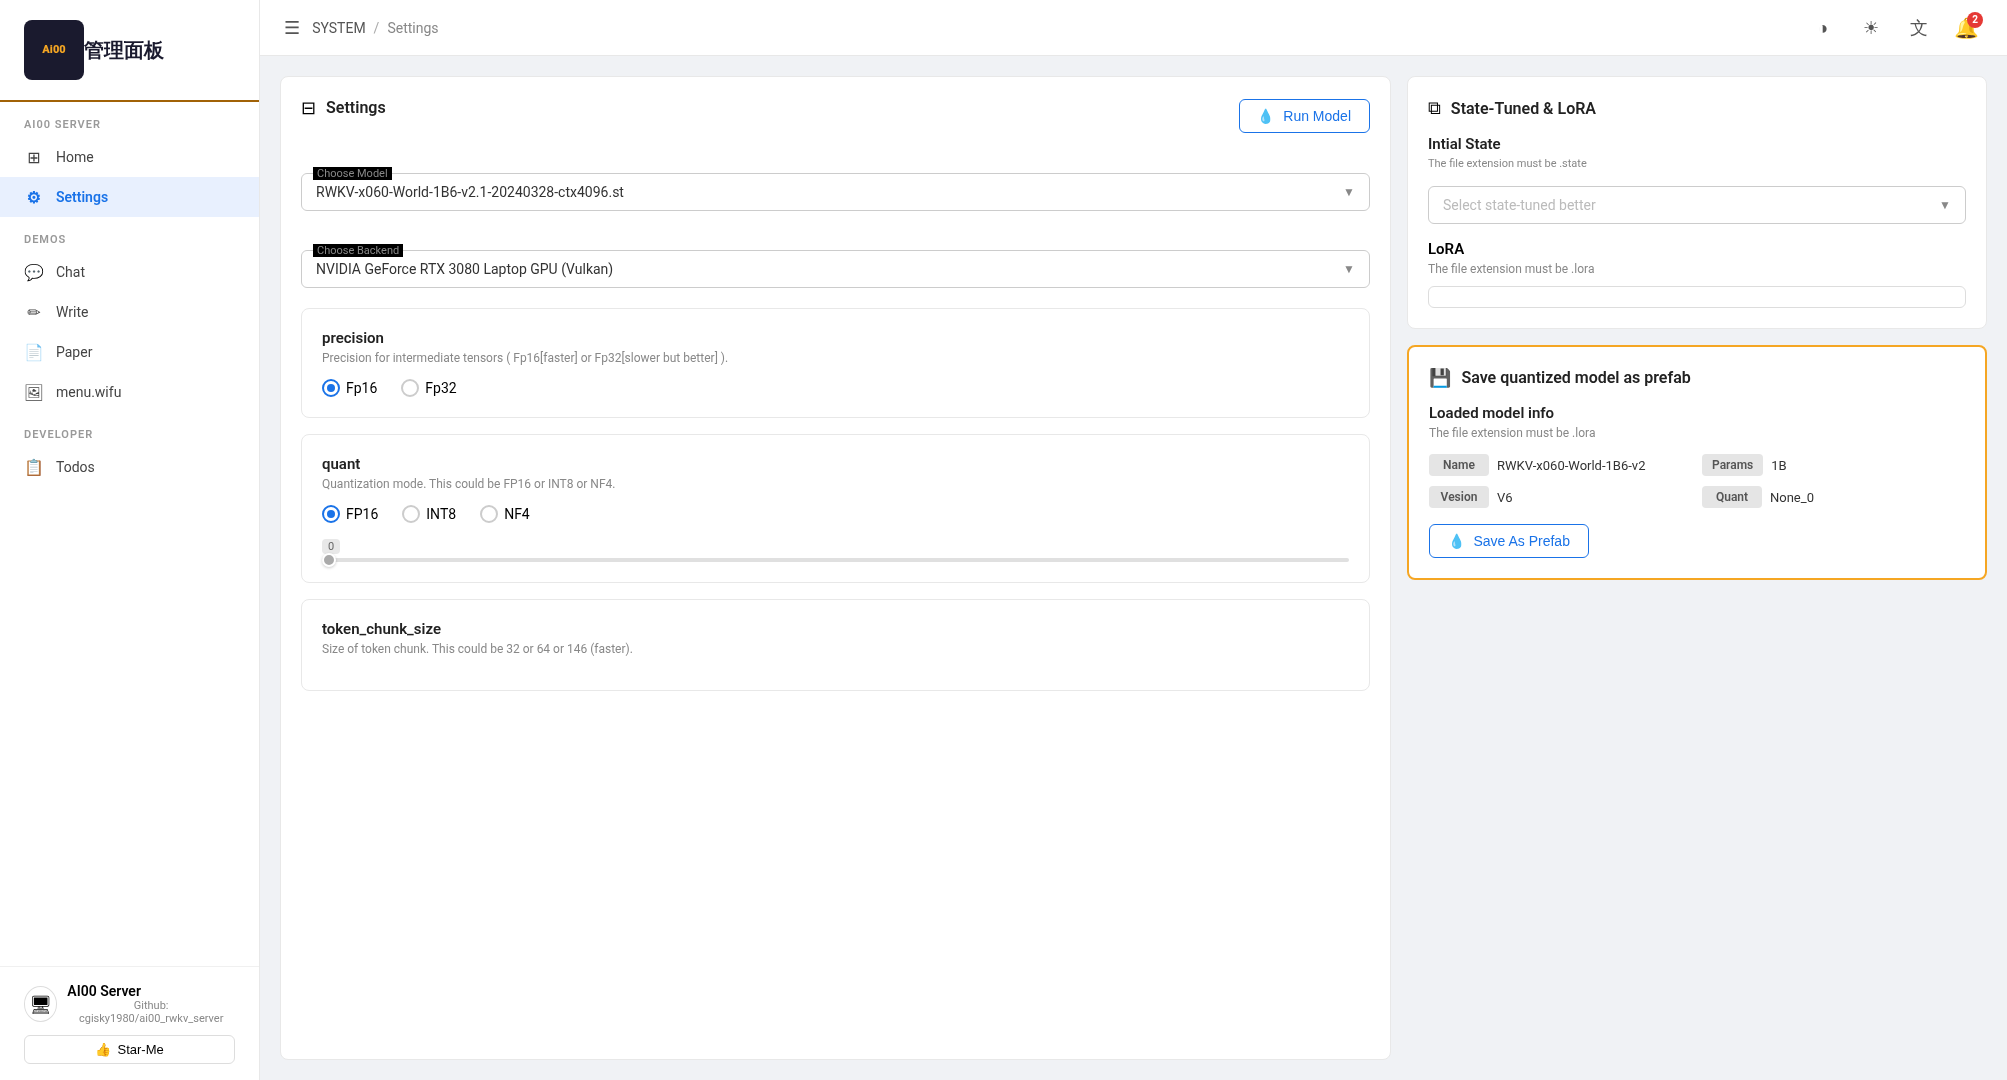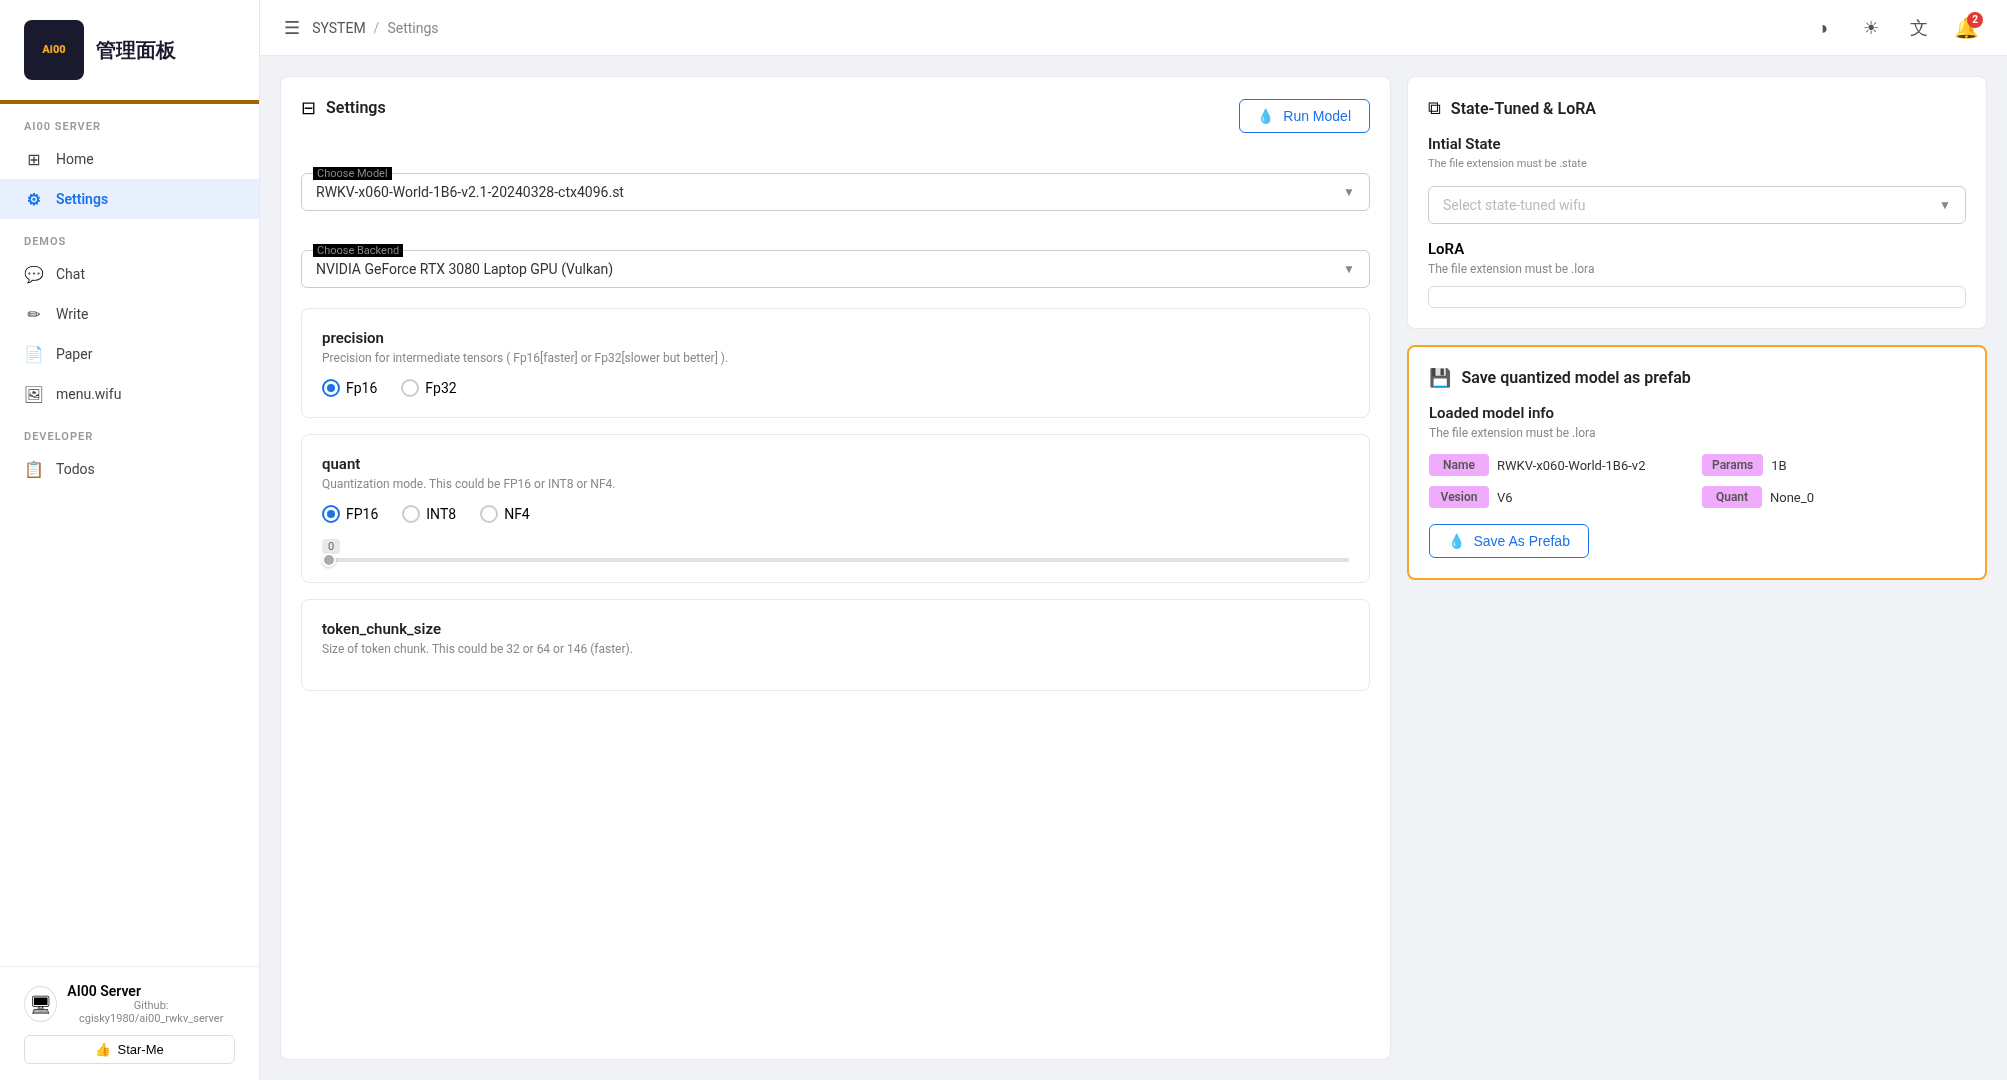--- a/index.html
+++ b/index.html
@@ -11,22 +11,21 @@
       background: #fff;
       border-right: 1px solid #e8e8e8;
       display: flex;
       flex-direction: column;
       flex-shrink: 0;
     }
     .sidebar-logo {
       padding: 20px 24px;
       display: flex;
       align-items: center;
-      gap: 12px;
-      border-bottom: 4px solid #a16207;
+      border-bottom: 2px solid #a16207;
     }
     .logo-box {
       width: 60px;
       height: 60px;
       background: #1a1a2e;
       border-radius: 8px;
       display: flex;
       align-items: center;
       justify-content: center;
       color: #fff;
@@ -388,21 +387,21 @@
       grid-template-columns: 1fr 1fr;
       gap: 10px;
       margin-bottom: 16px;
     }
     .info-row {
       display: flex;
       align-items: center;
       gap: 8px;
     }
     .info-badge {
-      background: #f0abfc;
+      background: #e5e5e5;
       color: #555;
       border-radius: 4px;
       padding: 4px 10px;
       font-size: 12px;
       font-weight: 600;
       min-width: 60px;
       text-align: center;
     }
     .info-value {
       font-size: 13px;
@@ -601,21 +600,21 @@
       <div class="panel-card">
         <div class="panel-header">
           <span style="font-size:18px;">⧉</span>
           <span class="panel-title">State-Tuned &amp; LoRA</span>
         </div>
 
         <div class="section-title" style="margin-bottom:4px;">Intial State</div>
         <div class="state-label">The file extension must be .state</div>
 
         <div class="select-wrapper" style="margin-top:8px;">
-          <span class="select-value" style="color:#bbb;">Select state-tuned wifu</span>
+          <span class="select-value" style="color:#bbb;">Select state-tuned better</span>
           <span class="select-arrow">▼</span>
         </div>
 
         <div class="lora-section">
           <div class="lora-title">LoRA</div>
           <div class="lora-desc">The file extension must be .lora</div>
           <div class="lora-input-box"></div>
         </div>
       </div>
 

